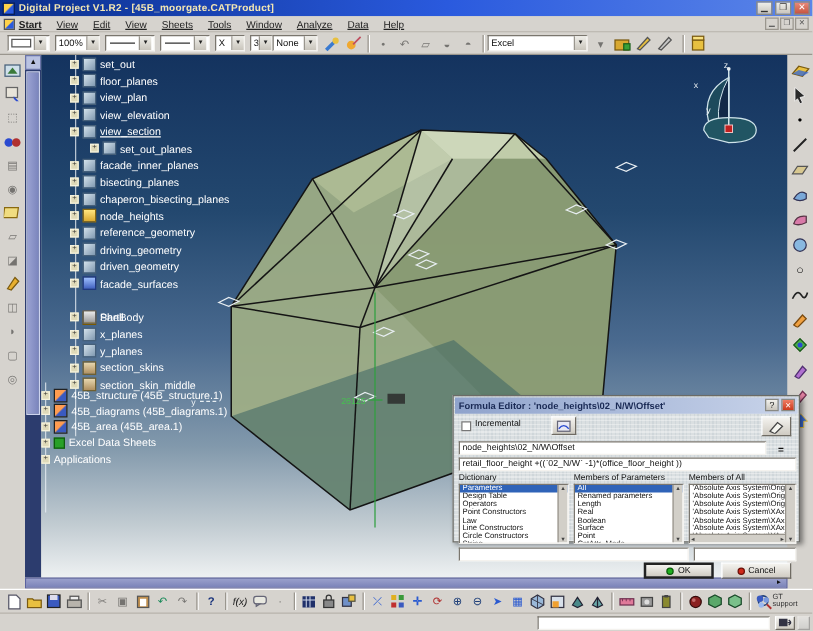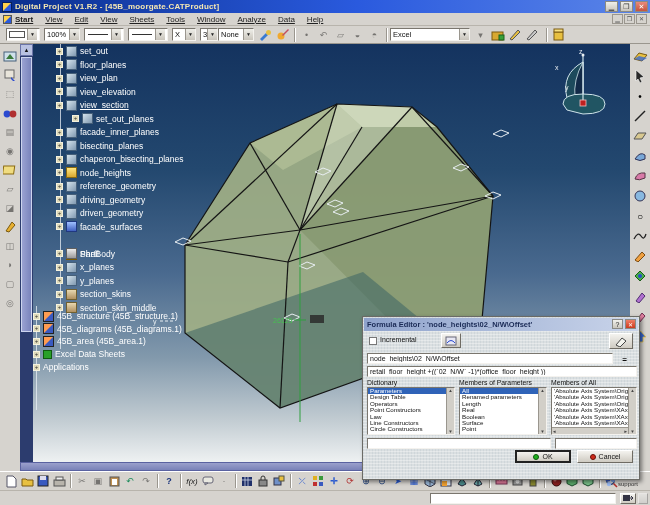--- a/index.html
+++ b/index.html
@@ -66,21 +66,21 @@
   .ti-fold{background:linear-gradient(180deg,#ffe680,#d8a830);border:1px solid #8a6a10}
   .ti-fold2{background:linear-gradient(180deg,#9fc0ff,#4060c0);border:1px solid #203880}
   .ti-part{background:linear-gradient(180deg,#ffe060,#caa020);border:1px solid #7a5a00}
   .ti-shell{background:linear-gradient(180deg,#ececec,#9a9a9a);border:1px solid #606060}
   .ti-skin{background:linear-gradient(180deg,#e8d8b0,#b09060);border:1px solid #706030}
   .ti-prod{background:linear-gradient(135deg,#ff9c50 45%,#3a5ac0 55%);border:1px solid #222}
   .ti-excel{background:#28a028;border:1px solid #0f5a0f;width:9px;height:9px}
   .underl { text-decoration:underline; }
 
   
-  #dlg { position:absolute; left:362px; top:316px; width:278px; height:164px; z-index:60;
+  #dlg { position:absolute; left:362px; top:316px; width:278px; height:118px; z-index:60;
     background:#dadfe1;
     background-image:repeating-linear-gradient(0deg,rgba(255,255,255,.35) 0 1px,transparent 1px 3px),
                      repeating-linear-gradient(90deg,rgba(175,188,196,.25) 0 1px,transparent 1px 3px);
     border:1px solid #6b6b66; box-shadow:2px 2px 4px rgba(0,0,0,.45); font-size:7px; color:#111; }
   #dlg-title { position:absolute; left:1px; top:1px; right:1px; height:13px;
     background:linear-gradient(90deg,#8fa3cc,#c9d4ea); display:flex; align-items:center;
     font-size:7.5px; font-weight:bold; color:#1a2a55; padding-left:3px; }
   .dbtn { position:absolute; top:2px; width:11px; height:10px; background:linear-gradient(180deg,#f2f1ec,#c9c5bc);
     border:1px solid #8a8a84; font-size:7px; line-height:9px; text-align:center; color:#222; }
   #dlg-close { right:3px; background:linear-gradient(180deg,#ef7c64,#cc3a1e); color:#fff; }

